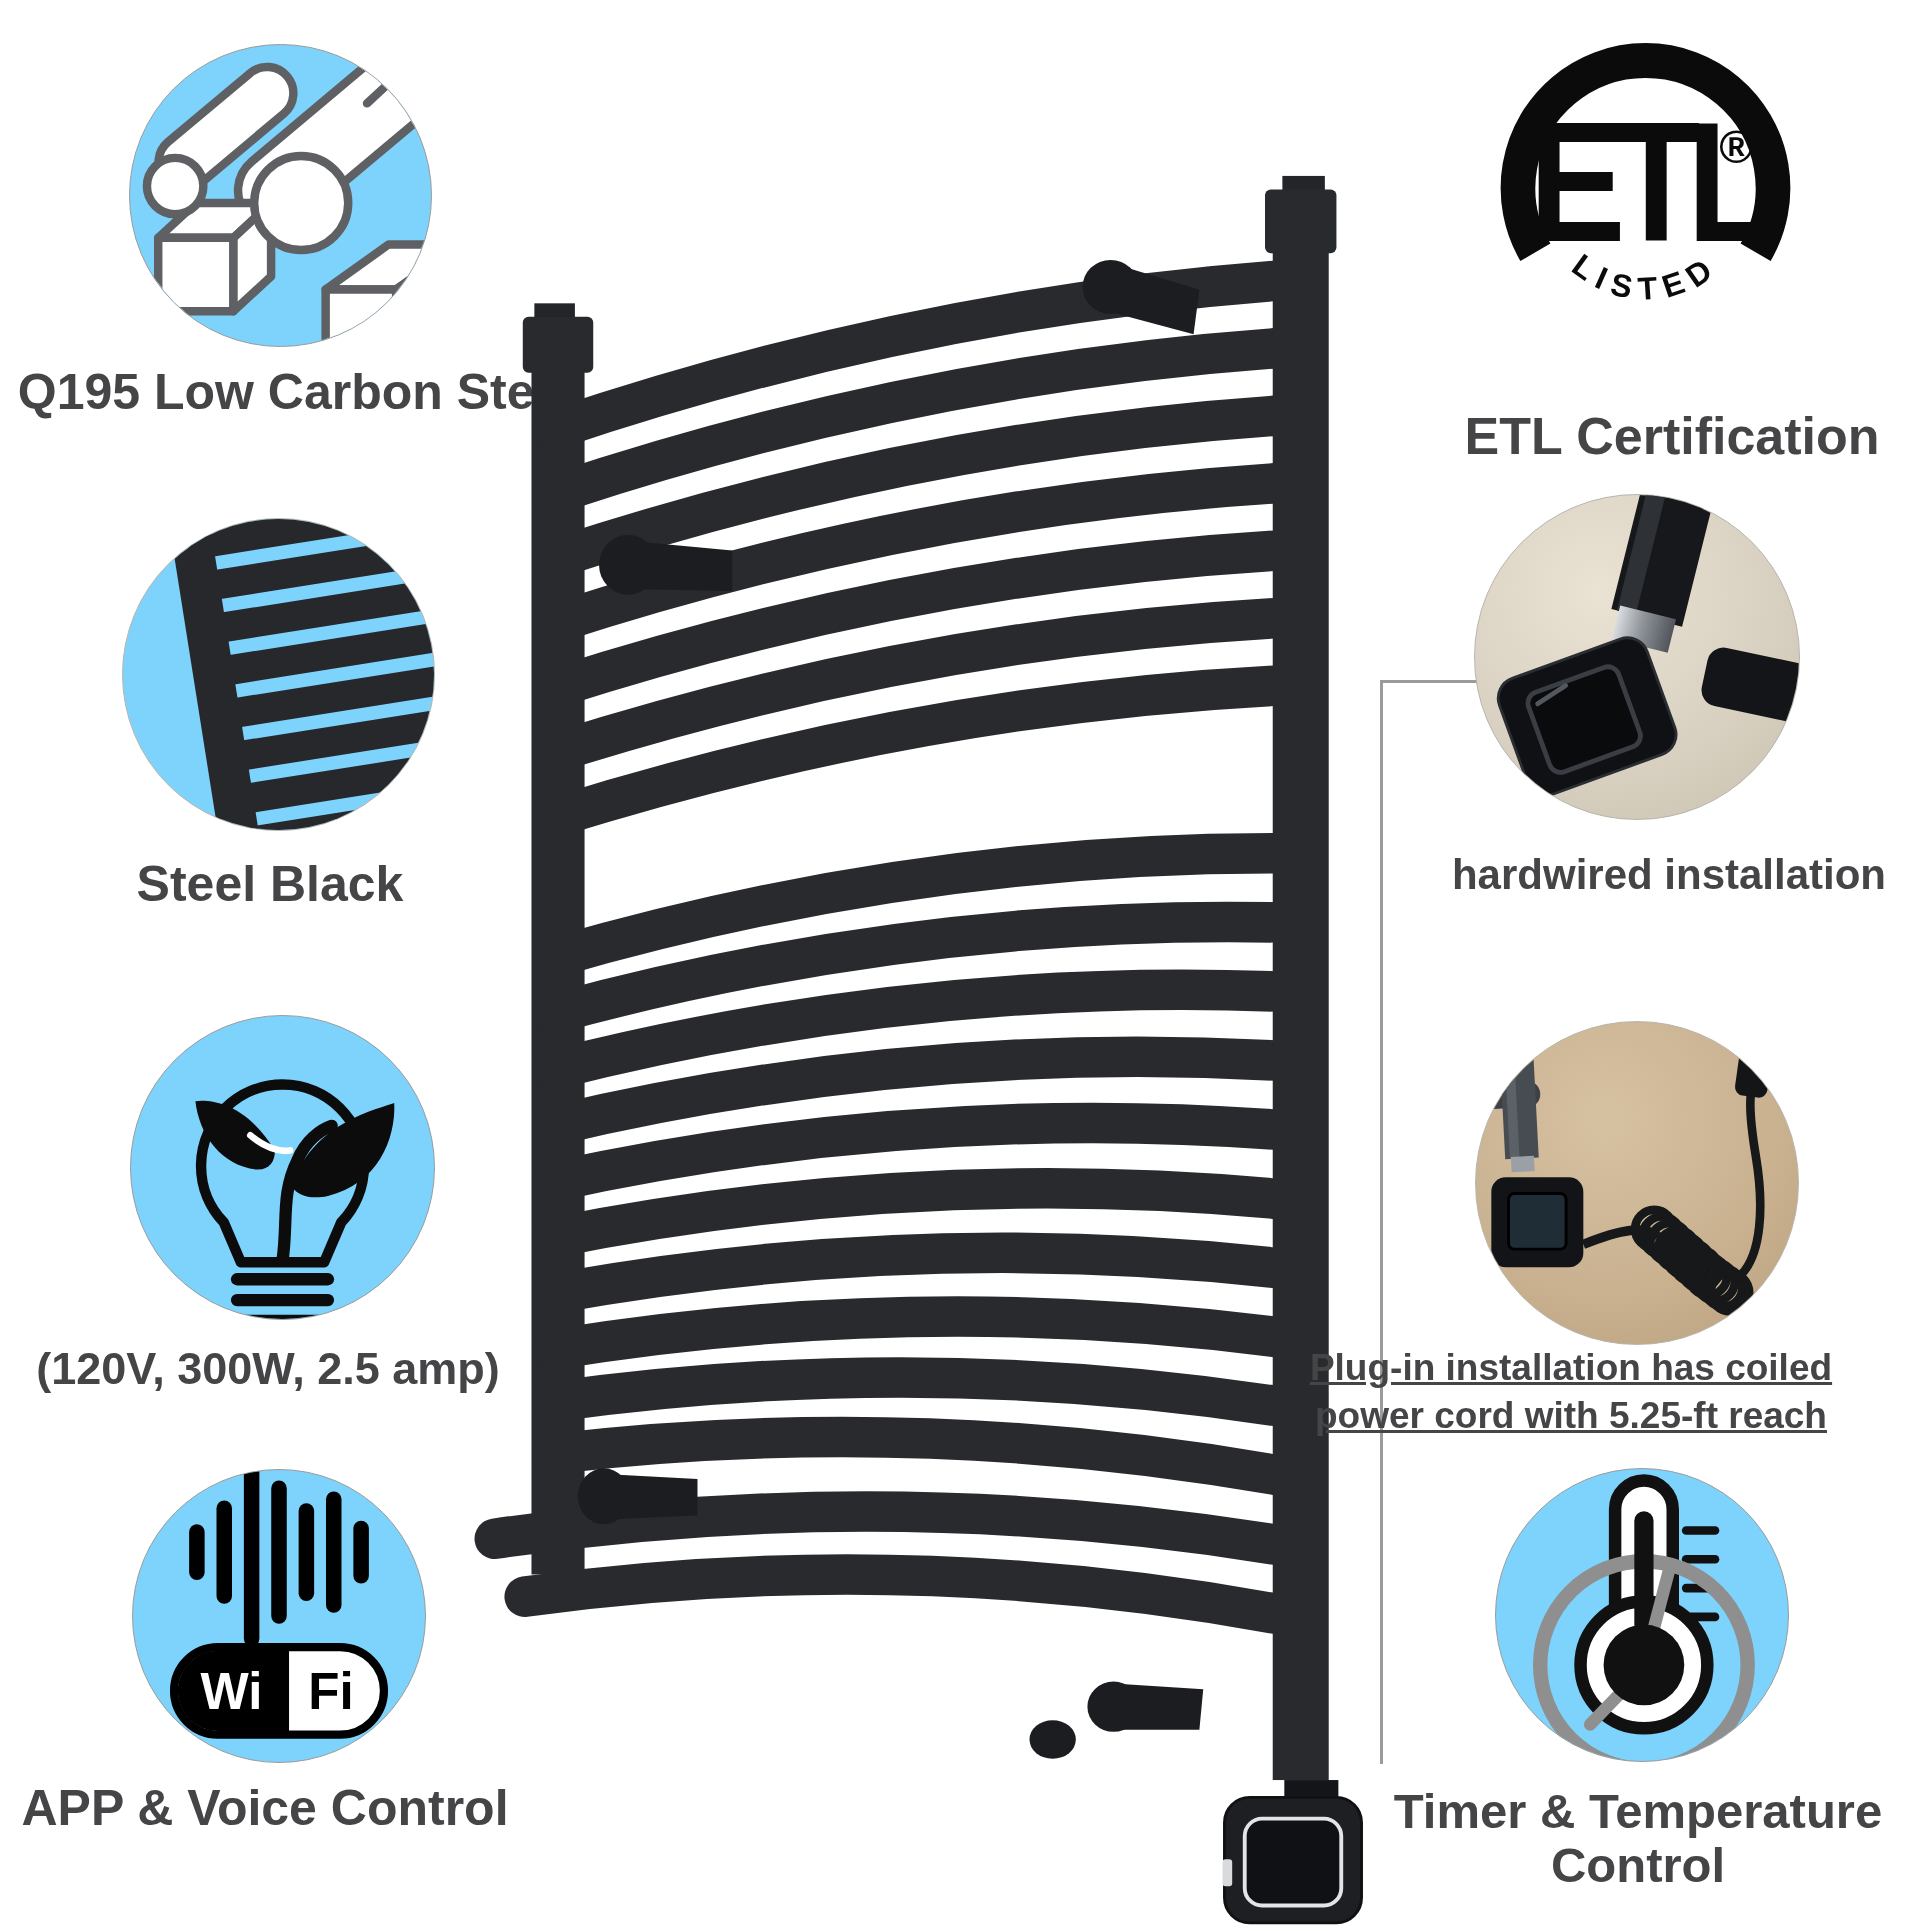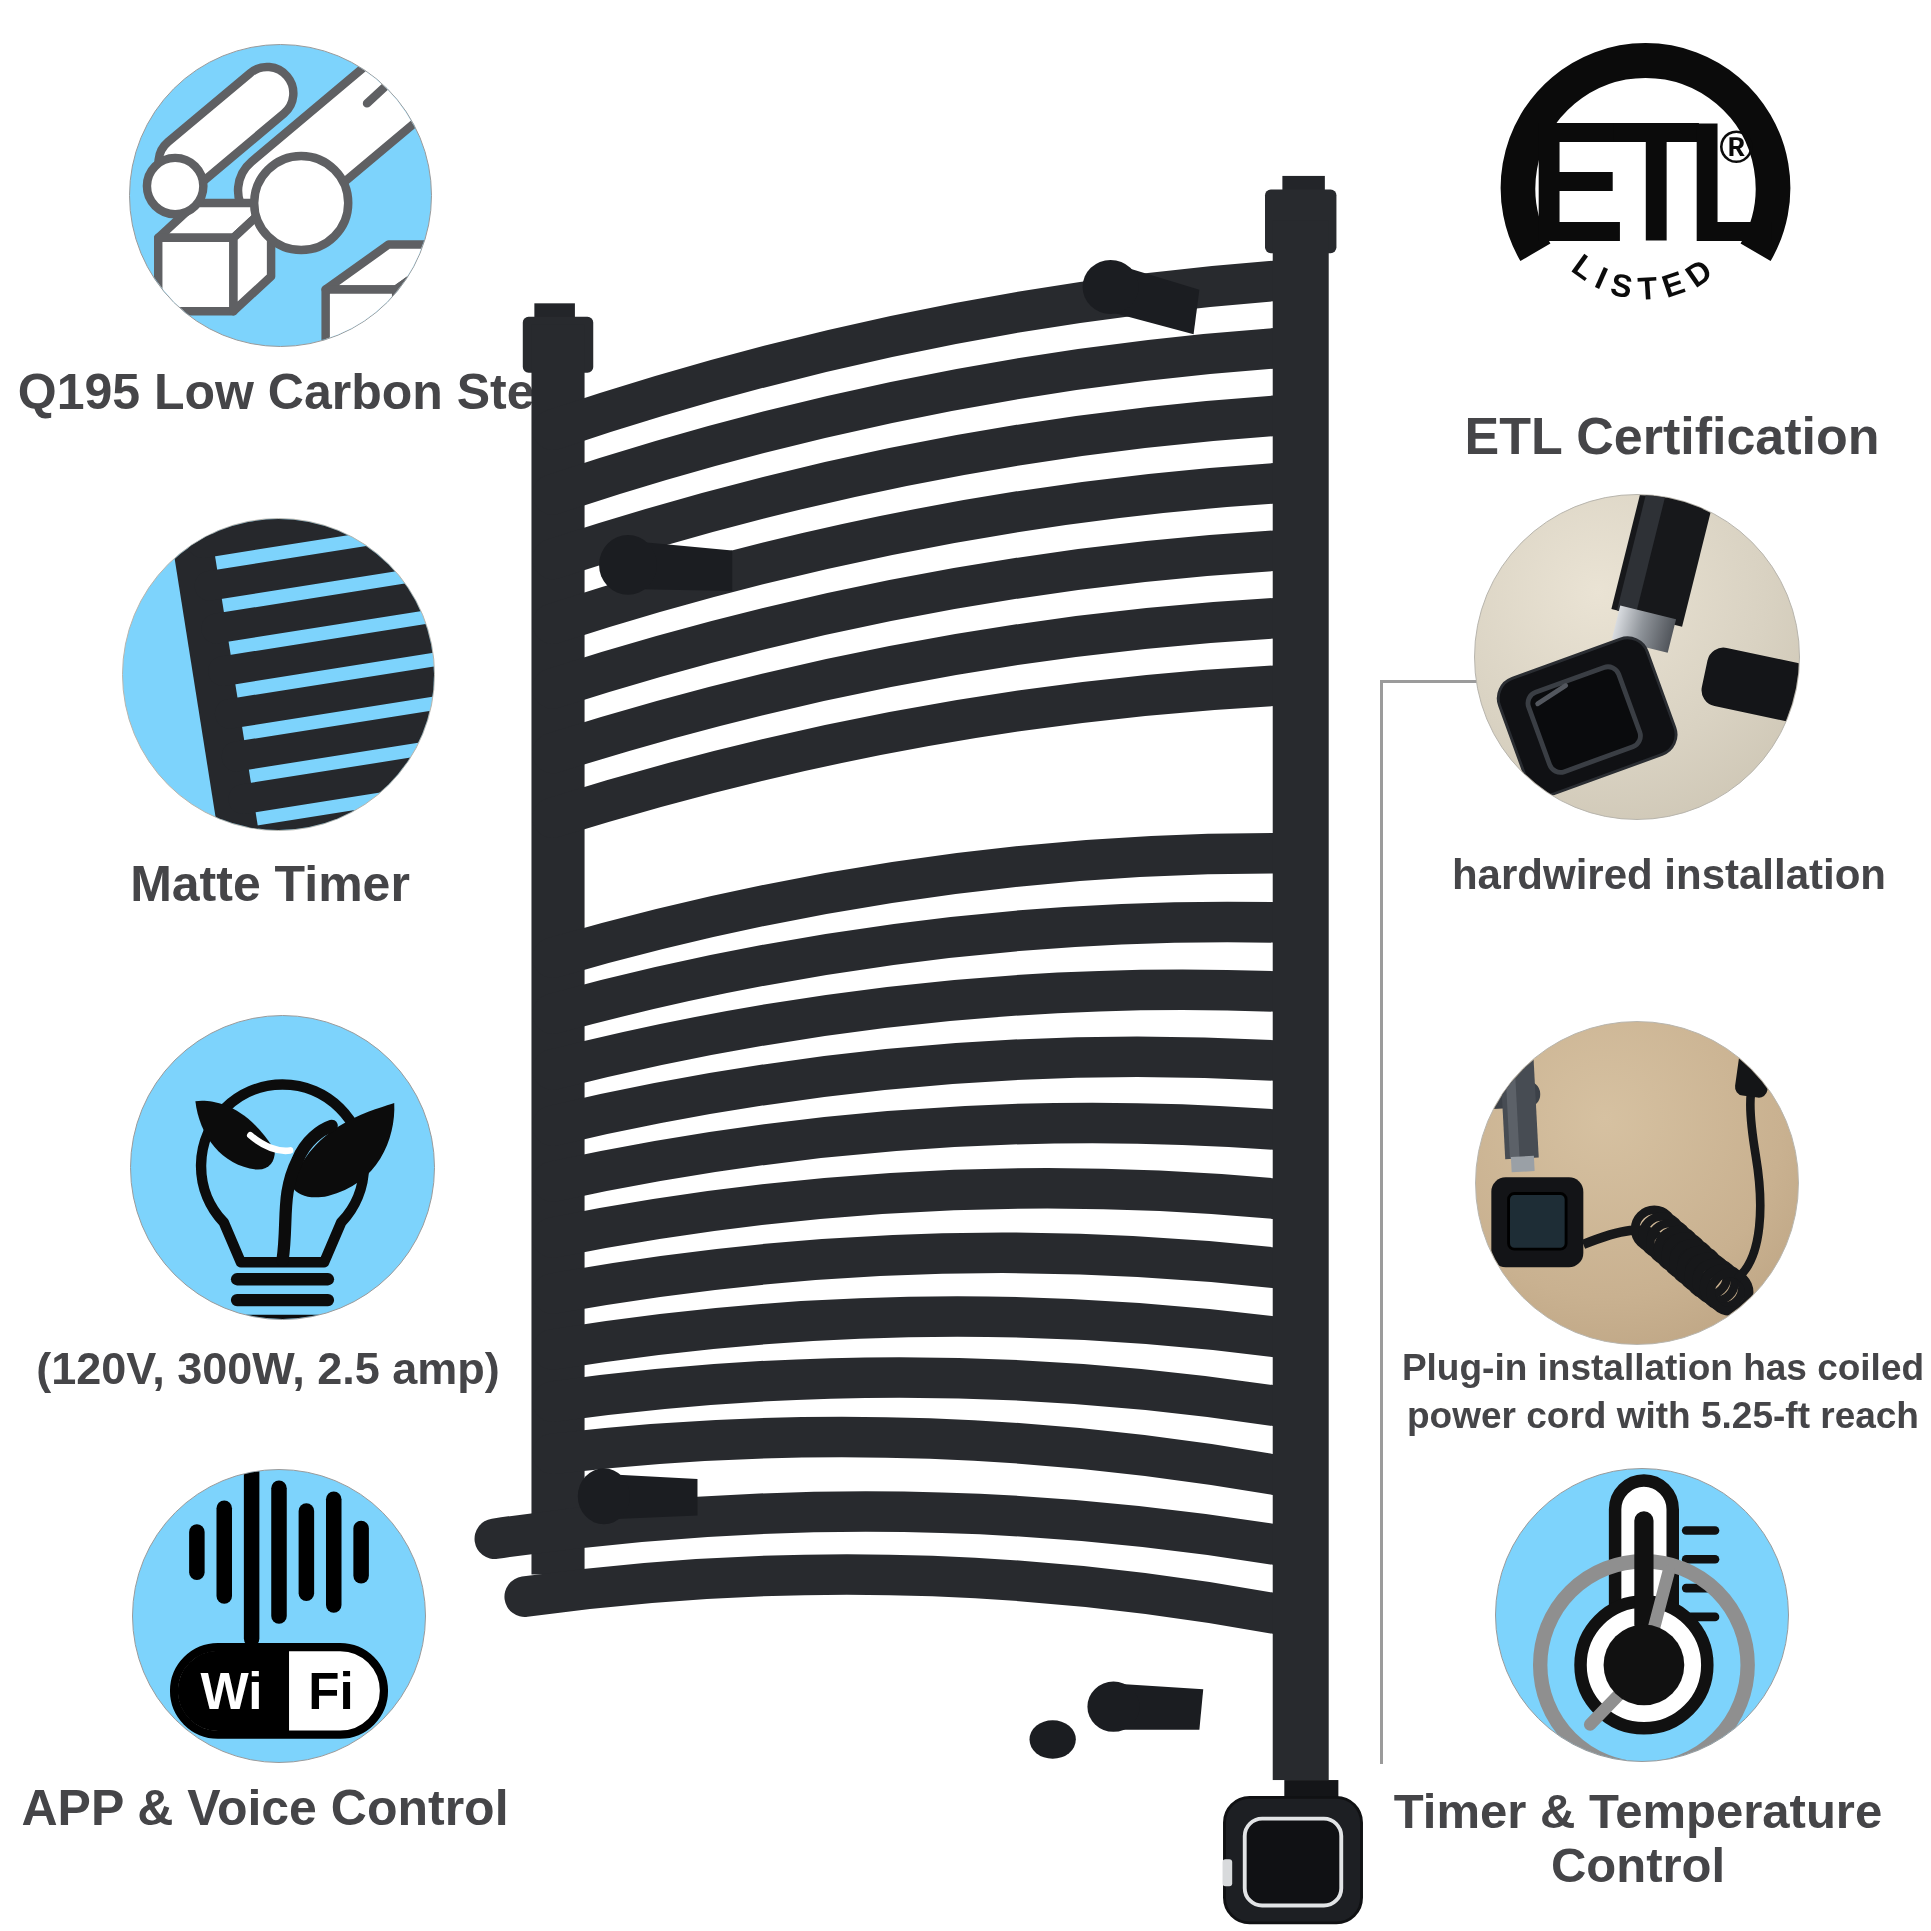--- a/index.html
+++ b/index.html
@@ -70,21 +70,21 @@
       <rect x="-72" y="-118" width="250" height="31" rx="15"></rect>
       <rect x="-72" y="-73" width="250" height="31" rx="15"></rect>
       <rect x="-72" y="-28" width="250" height="31" rx="15"></rect>
       <rect x="-72" y="17" width="250" height="31" rx="15"></rect>
       <rect x="-72" y="62" width="250" height="31" rx="15"></rect>
       <rect x="-72" y="107" width="250" height="31" rx="15"></rect>
       <rect x="-72" y="152" width="250" height="31" rx="15"></rect>
     </g>
   </svg>
 </div>
-<div class="lbl f52" style="left:270px;top:884px;">Matte Timer</div>
+<div class="lbl f52" style="left:270px;top:884px;">Steel Black</div>
 
 <div class="circle icon-circle" style="left:130px;top:1015px;width:305px;height:305px;">
   <svg viewBox="-160 -160 320 320">
     <g stroke="#0c0c0c" stroke-width="11" fill="none" stroke-linejoin="round">
       <path d="M -62 58 A 86 86 0 1 1 62 58 L 44 100 L -44 100 Z"></path>
     </g>
     <path d="M 10 20 C 30 -45 95 -60 118 -68 C 120 -30 100 18 48 30 C 30 34 16 30 10 20 Z" fill="#0c0c0c"></path>
     <path d="M -8 -18 C -40 -70 -78 -72 -92 -70 C -88 -34 -64 -2 -28 2 C -14 3 -8 -6 -8 -18 Z" fill="#0c0c0c"></path>
     <path d="M 0 98 C 6 58 -2 28 16 -8 C 24 -28 40 -40 52 -44" stroke="#0c0c0c" stroke-width="13" fill="none" stroke-linecap="round"></path>
     <path d="M -34 -34 C -20 -22 -4 -16 8 -18" stroke="#ffffff" stroke-width="7" fill="none" stroke-linecap="round"></path>
@@ -252,21 +252,21 @@
         <circle cx="97" cy="114" r="20"></circle>
     </g>
     <path d="M 104 100 C 132 78 132 20 124 -28 C 119 -58 117 -80 119 -94" stroke="#17181a" stroke-width="9" fill="none"></path>
     <g transform="translate(121,-112) rotate(8)">
       <rect x="-17" y="-26" width="34" height="48" rx="9" fill="#141517"></rect>
       <line x1="-7" y1="-26" x2="-7" y2="-48" stroke="#b9bdc2" stroke-width="6"></line>
       <line x1="7" y1="-26" x2="7" y2="-44" stroke="#b9bdc2" stroke-width="6"></line>
     </g>
   </svg>
 </div>
-<div class="lbl-block" style="left:1663px;top:1344px;">
+<div class="lbl-block" style="left:1571px;top:1344px;text-decoration:underline;">
   <div class="f38">Plug-in installation has coiled</div>
   <div class="f38">power cord with 5.25-ft reach</div>
 </div>
 
 <div class="circle icon-circle" style="left:1495px;top:1468px;width:294px;height:294px;">
   <svg viewBox="-152 -152 304 304">
     <g stroke="#111111" stroke-width="9" stroke-linecap="round">
       <line x1="46" y1="-88" x2="76" y2="-88"></line>
       <line x1="46" y1="-58" x2="76" y2="-58"></line>
       <line x1="46" y1="-28" x2="76" y2="-28"></line>

